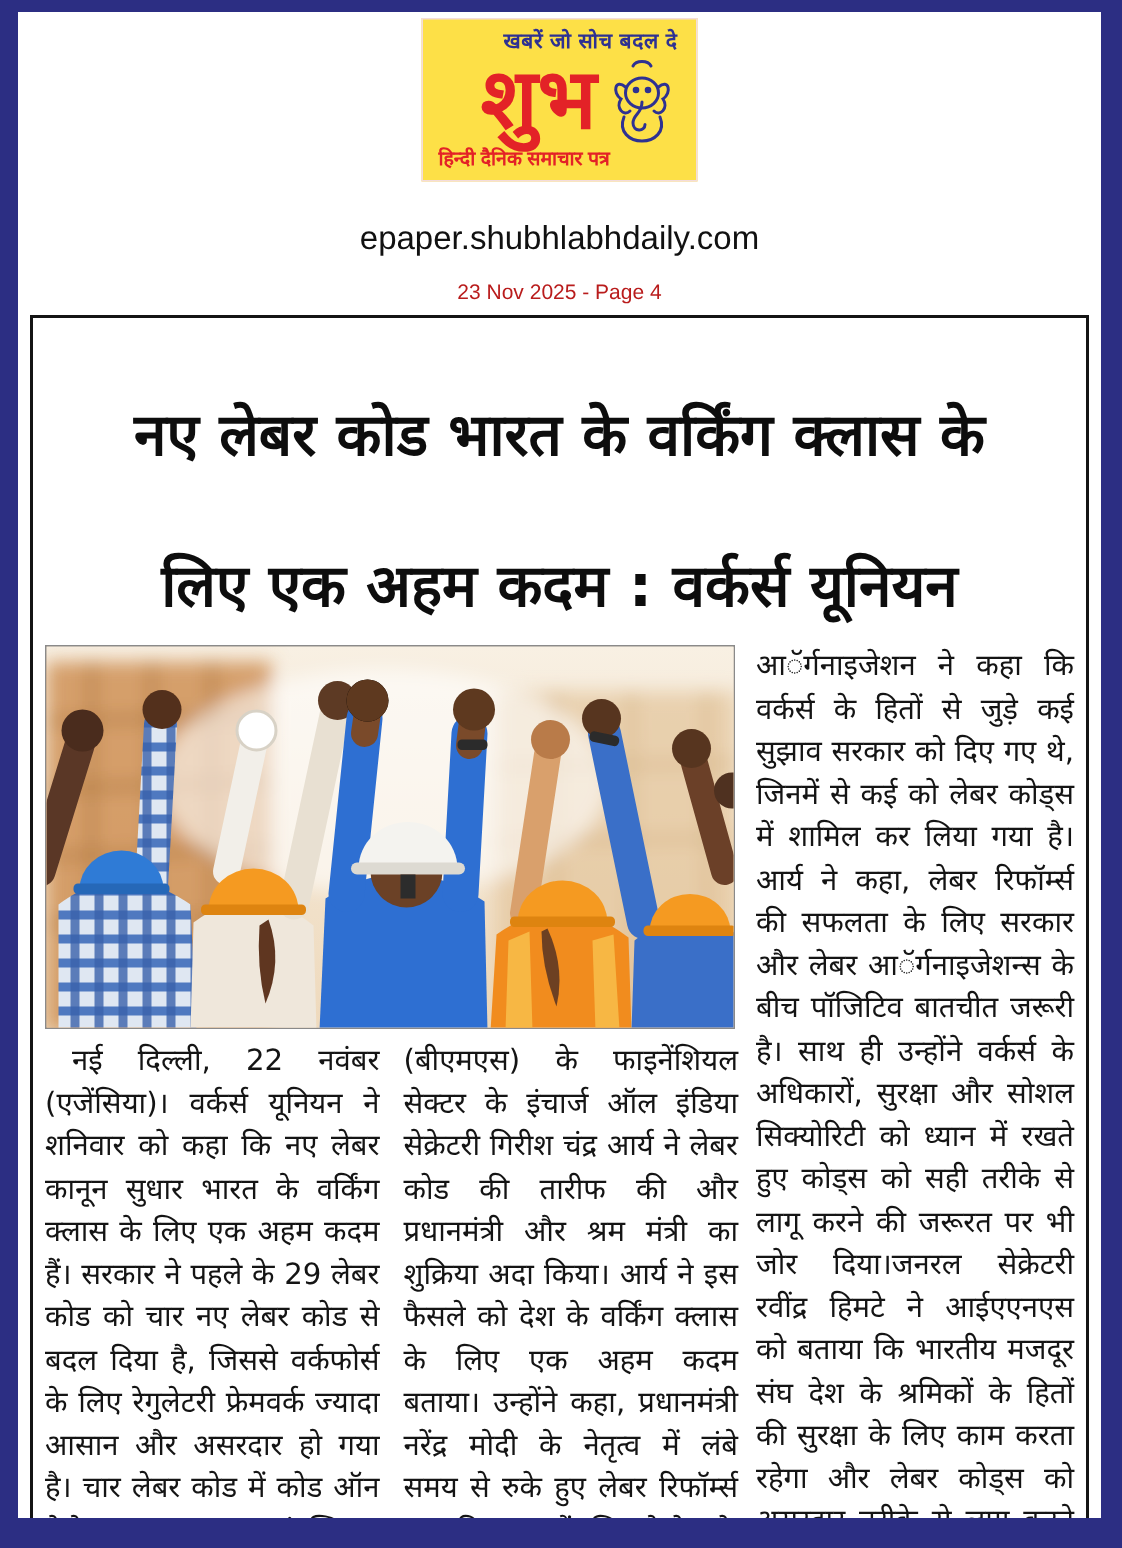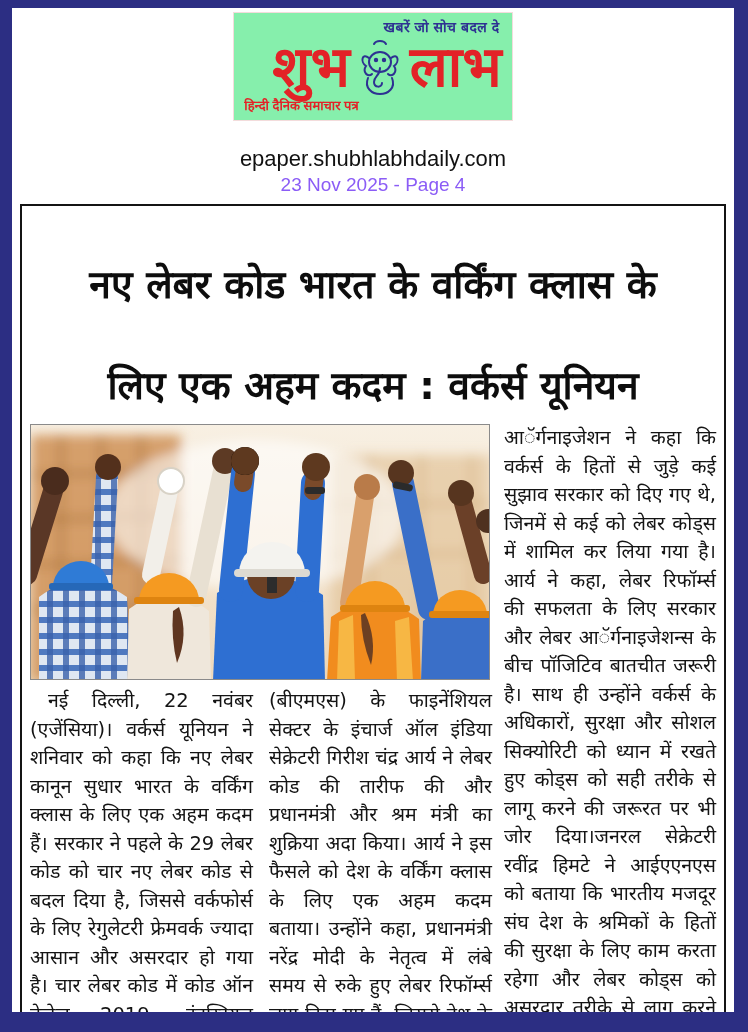--- a/index.html
+++ b/index.html
@@ -14,38 +14,38 @@
   }
   .inner{
     background:#ffffff; width:100%; height:100%;
     overflow:hidden; position:relative;
   }
 
   
   .masthead{ text-align:center; padding-top:4px; }
   .logo-box{
     display:inline-block; margin:0 auto; padding:4px 10px 6px 10px;
-    background:#86efac; border:1px solid #f3dcdc;
+    background:#fde047; border:1px solid #f3dcdc;
   }
   .tagline{
     color:#2e3192; font-weight:bold; font-size:14px;
     text-align:right; letter-spacing:.5px; padding-right:2px;
   }
   .logo-row{ display:flex; align-items:center; justify-content:center; gap:4px;margin-left:28px; }
   .logo-word{
     color:#e32227; font-weight:bold; font-size:56px; line-height:1.05;
     font-family:"DejaVu Sans","Liberation Sans",sans-serif;
   }
   .ganesh{ display:inline-flex; width:52px; height:62px; }
   .subtitle{
     color:#e32227; font-weight:bold; font-size:13px;
     text-align:left; margin-top:-2px;
   }
   .url{ font-size:22px; color:#111; margin-top:25px; }
-  .pagedate{ font-size:19px; color:#8b5cf6; margin-top:2px; }
+  .pagedate{ font-size:14px; color:#b91c1c; margin-top:14px; }
 
   
   .article-box{
     margin:8px 8px 0 8px; height:860px;
     border-top:2px solid #141414;
     border-left:2px solid #141414;
     border-right:2px solid #141414;
     padding:6px 8px 0 8px;
     overflow:hidden;
   }
@@ -94,21 +94,20 @@
                 <path d="M15,22 C8,16 6,26 12,30 C8,36 14,42 18,38"></path>
                 <path d="M37,22 C44,16 46,26 40,30 C44,36 38,42 34,38"></path>
                 <path d="M26,32 C26,40 20,40 20,46 C20,52 28,52 28,47"></path>
                 <path d="M14,42 C10,52 18,58 26,58 C34,58 42,52 38,42"></path>
                 <path d="M20,8 C22,4 30,4 32,8"></path>
                 <circle cx="22" cy="24" r="1.2" fill="#2e3192"></circle>
                 <circle cx="30" cy="24" r="1.2" fill="#2e3192"></circle>
               </g>
             </svg>
           </span>
-          <span class="logo-word">लाभ</span>
         </div>
         <div class="subtitle">हिन्दी दैनिक समाचार पत्र</div>
       </div>
       <div class="url">epaper.shubhlabhdaily.com</div>
       <div class="pagedate">23 Nov 2025 - Page 4</div>
     </header>
 
     <article class="article-box">
       <h1 class="headline">
         <span>नए लेबर कोड भारत के वर्किंग क्लास के</span>

